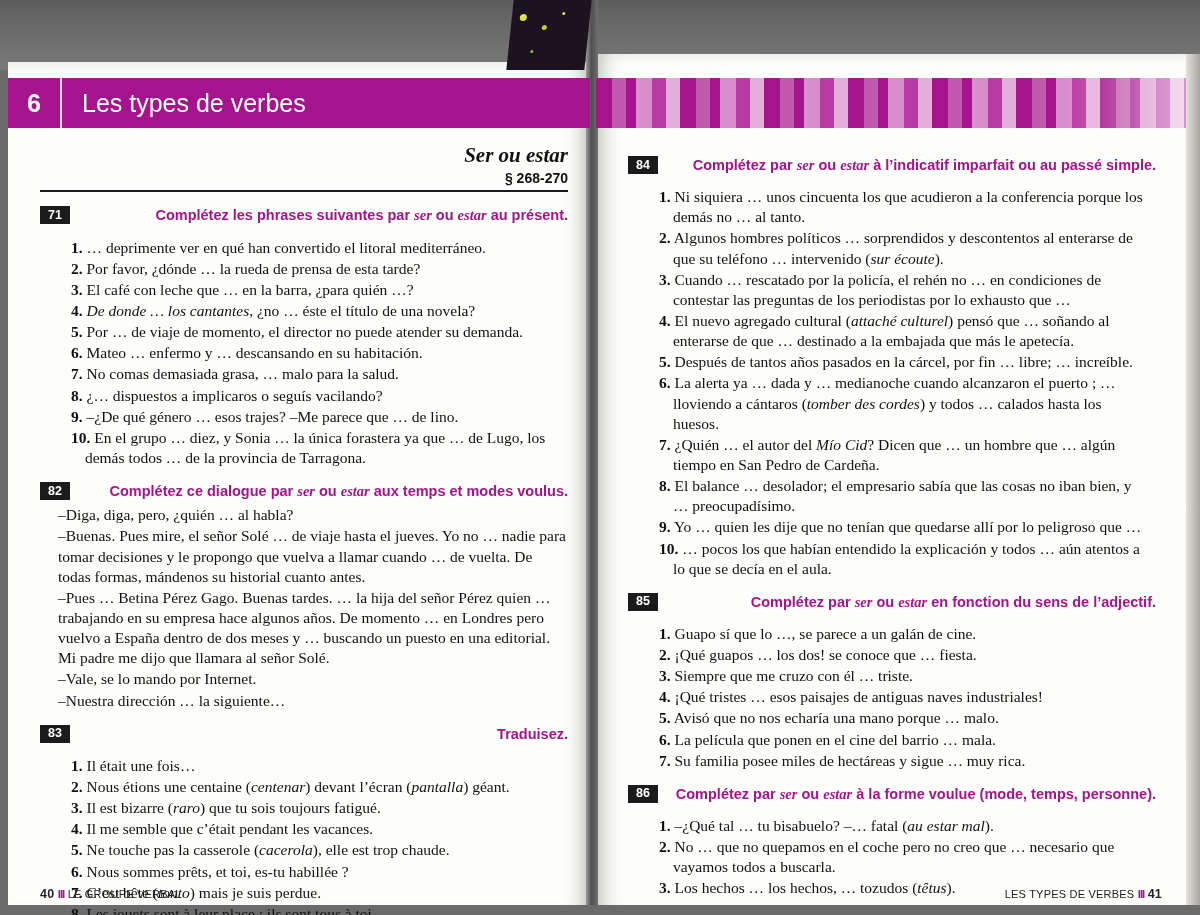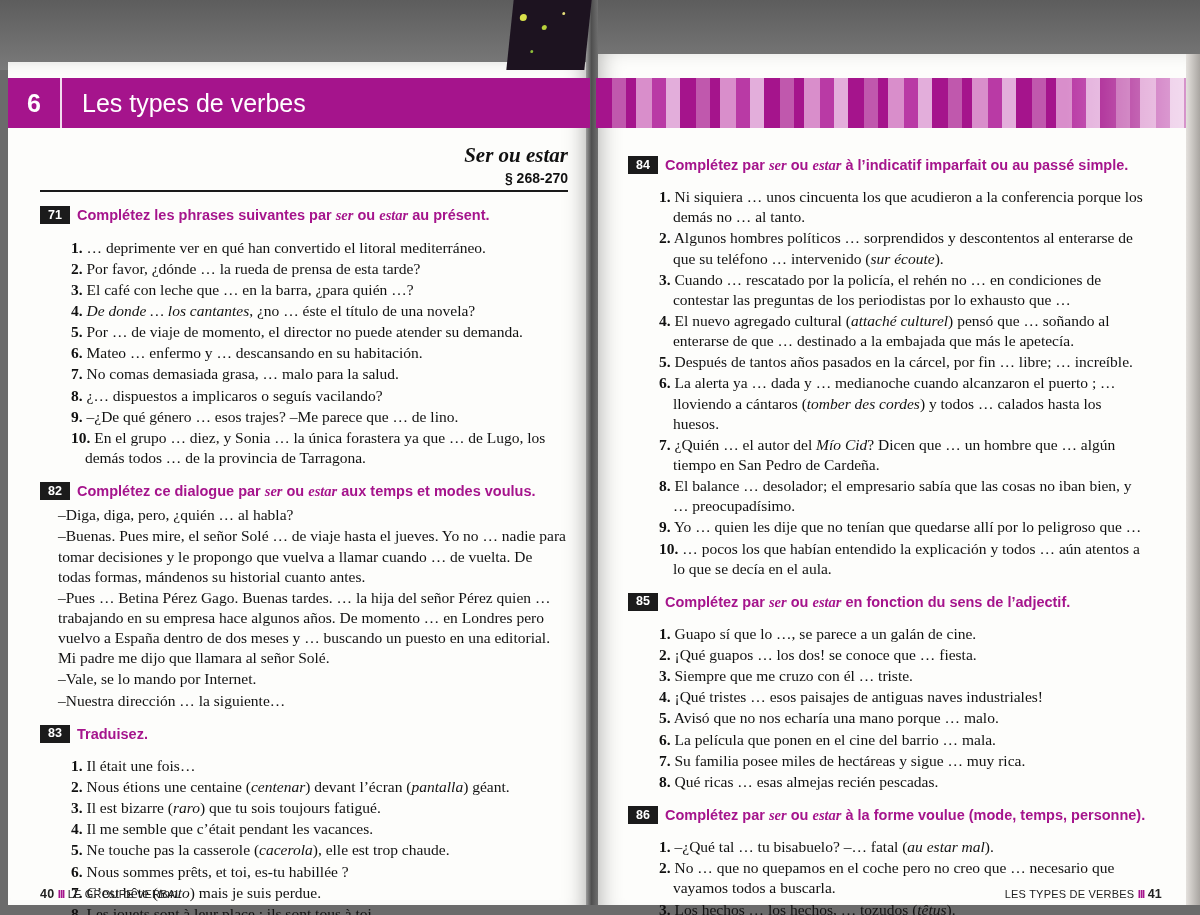--- a/index.html
+++ b/index.html
@@ -100,21 +100,21 @@
     font-size:21px;font-style:italic;font-weight:bold;
     border-bottom:2px solid #1a1a1a;padding-bottom:3px;margin-bottom:9px;
     display:flex;justify-content:space-between;align-items:flex-end;flex-direction:column;
   }
   .sec-title .ref{
     font-style:normal;font-size:14px;font-weight:bold;
     font-family:"Liberation Sans", sans-serif;
   }
 
   .ex-head{
-    display:flex;align-items:flex-start;margin:14px 0 5px 0;
+    display:flex;align-items:flex-start;margin:14px 0 5px 0;justify-content:space-between;
   }
   .ex-num{
     display:inline-block;background:#1b1b1b;color:#fff;
     font-family:"Liberation Sans", sans-serif;font-weight:bold;font-size:12.5px;
     padding:1.5px 5px 2px 5px;margin-right:7px;line-height:1.15;
     min-width:20px;text-align:center;
   }
   .ex-inst{
     color:#a5148c;font-family:"Liberation Sans", sans-serif;
     font-weight:bold;font-size:14.5px;line-height:1.25;
@@ -237,21 +237,20 @@
           <span class="ex-inst">Complétez par <i>ser</i> ou <i>estar</i> en fonction du sens de l’adjectif.</span>
         </div>
         <ol class="items">
           <li><b>1.</b> Guapo sí que lo …, se parece a un galán de cine.</li>
           <li><b>2.</b> ¡Qué guapos … los dos! se conoce que … fiesta.</li>
           <li><b>3.</b> Siempre que me cruzo con él … triste.</li>
           <li><b>4.</b> ¡Qué tristes … esos paisajes de antiguas naves industriales!</li>
           <li><b>5.</b> Avisó que no nos echaría una mano porque … malo.</li>
           <li><b>6.</b> La película que ponen en el cine del barrio … mala.</li>
           <li><b>7.</b> Su familia posee miles de hectáreas y sigue … muy rica.</li>
-          <li><b>8.</b> Qué ricas … esas almejas recién pescadas.</li>
         </ol>
         <div class="ex-head">
           <span class="ex-num">86</span>
           <span class="ex-inst">Complétez par <i>ser</i> ou <i>estar</i> à la forme voulue (mode, temps, personne).</span>
         </div>
         <ol class="items">
           <li><b>1.</b> –¿Qué tal … tu bisabuelo? –… fatal (<i>au estar mal</i>).</li>
           <li><b>2.</b> No … que no quepamos en el coche pero no creo que … necesario que vayamos todos a buscarla.</li>
           <li><b>3.</b> Los hechos … los hechos, … tozudos (<i>têtus</i>).</li>
         </ol>

